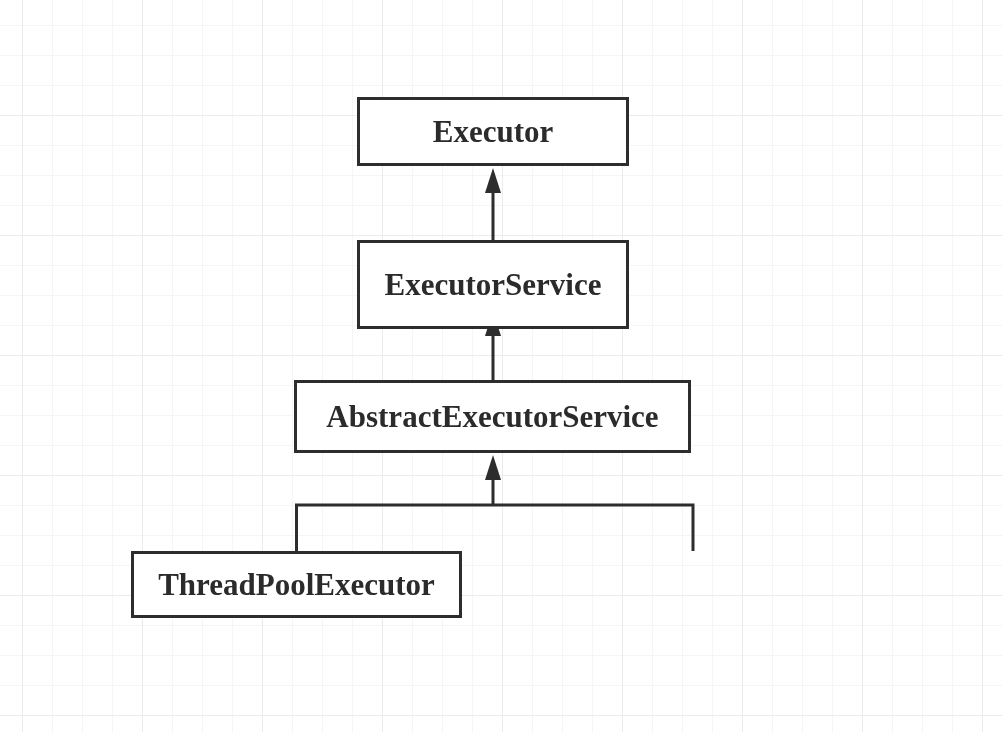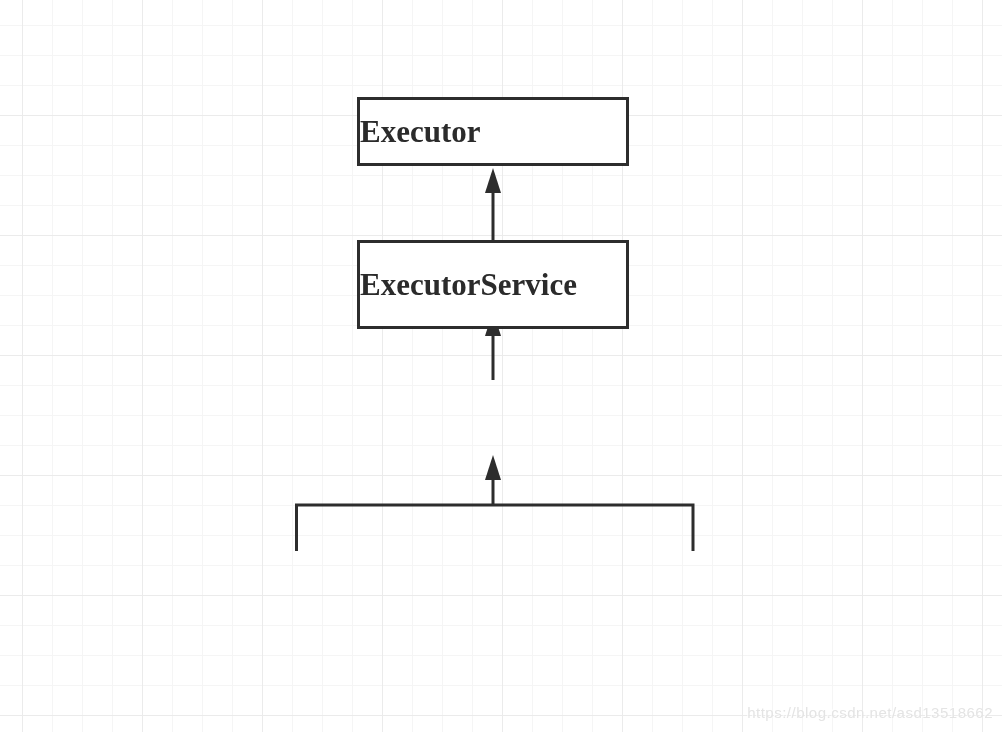--- a/index.html
+++ b/index.html
@@ -37,21 +37,21 @@
     fill:var(--stroke);
     stroke:none;
   }
   .node{
     position:absolute;
     box-sizing:border-box;
     border:3px solid var(--stroke);
     background:var(--box-fill);
     display:flex;
     align-items:center;
-    justify-content:flex-start;
+    justify-content:center;
     font-weight:bold;
     font-size:31px;
     color:#2b2b2b;
     white-space:nowrap;
   }
   .node-executor          {left:357px;top:97px; width:272px;height:69px;}
   .node-executor-service  {left:357px;top:240px;width:272px;height:89px;}
   .node-abstract-executor-service{left:294px;top:380px;width:397px;height:73px;}
   .node-thread-pool-executor{left:131px;top:551px;width:331px;height:67px;}
   .node-fork-join-pool    {left:558px;top:551px;width:270px;height:67px;}
@@ -93,18 +93,23 @@
   </svg>
 
   <div class="node node-executor">
     <span>Executor</span>
   </div>
 
   <div class="node node-executor-service">
     <span>ExecutorService</span>
   </div>
 
+  <div class="node node-abstract-executor-service">
+    <span>AbstractExecutorService</span>
+  </div>
+
+  <div class="node node-thread-pool-executor">
+    <span>ThreadPoolExecutor</span>
+  </div>
 
 
-
-  <div class="watermark">https://blog.csdn.net/asd13518662</div>
 
 </div>
 
 </body></html>

